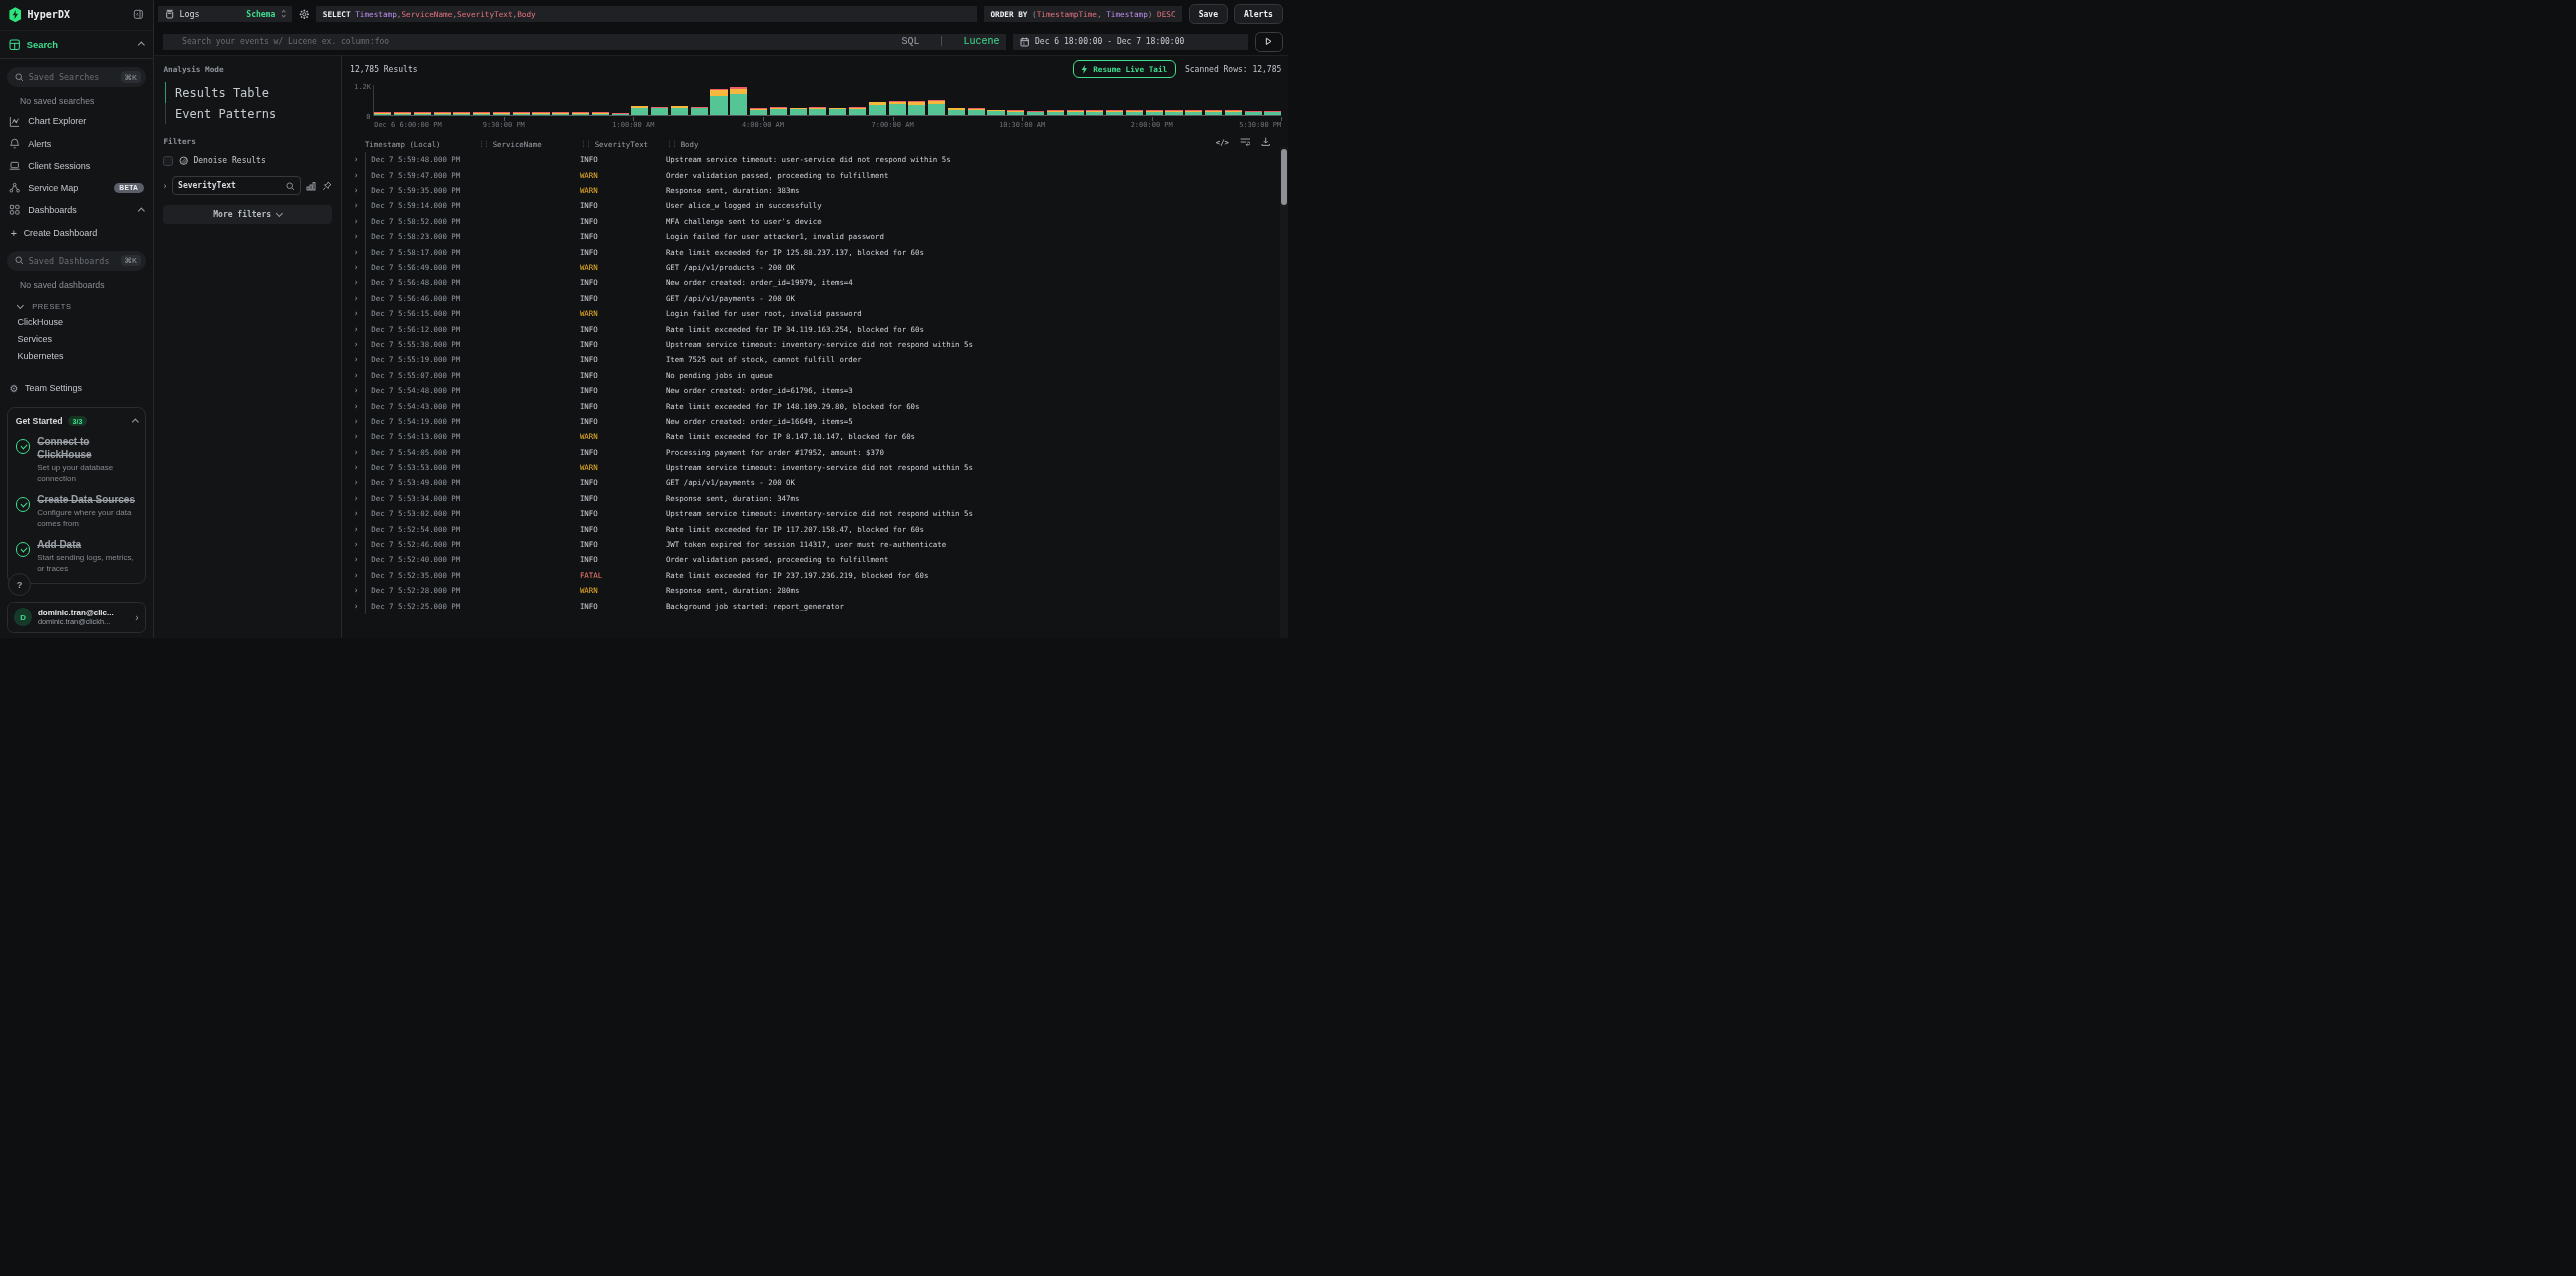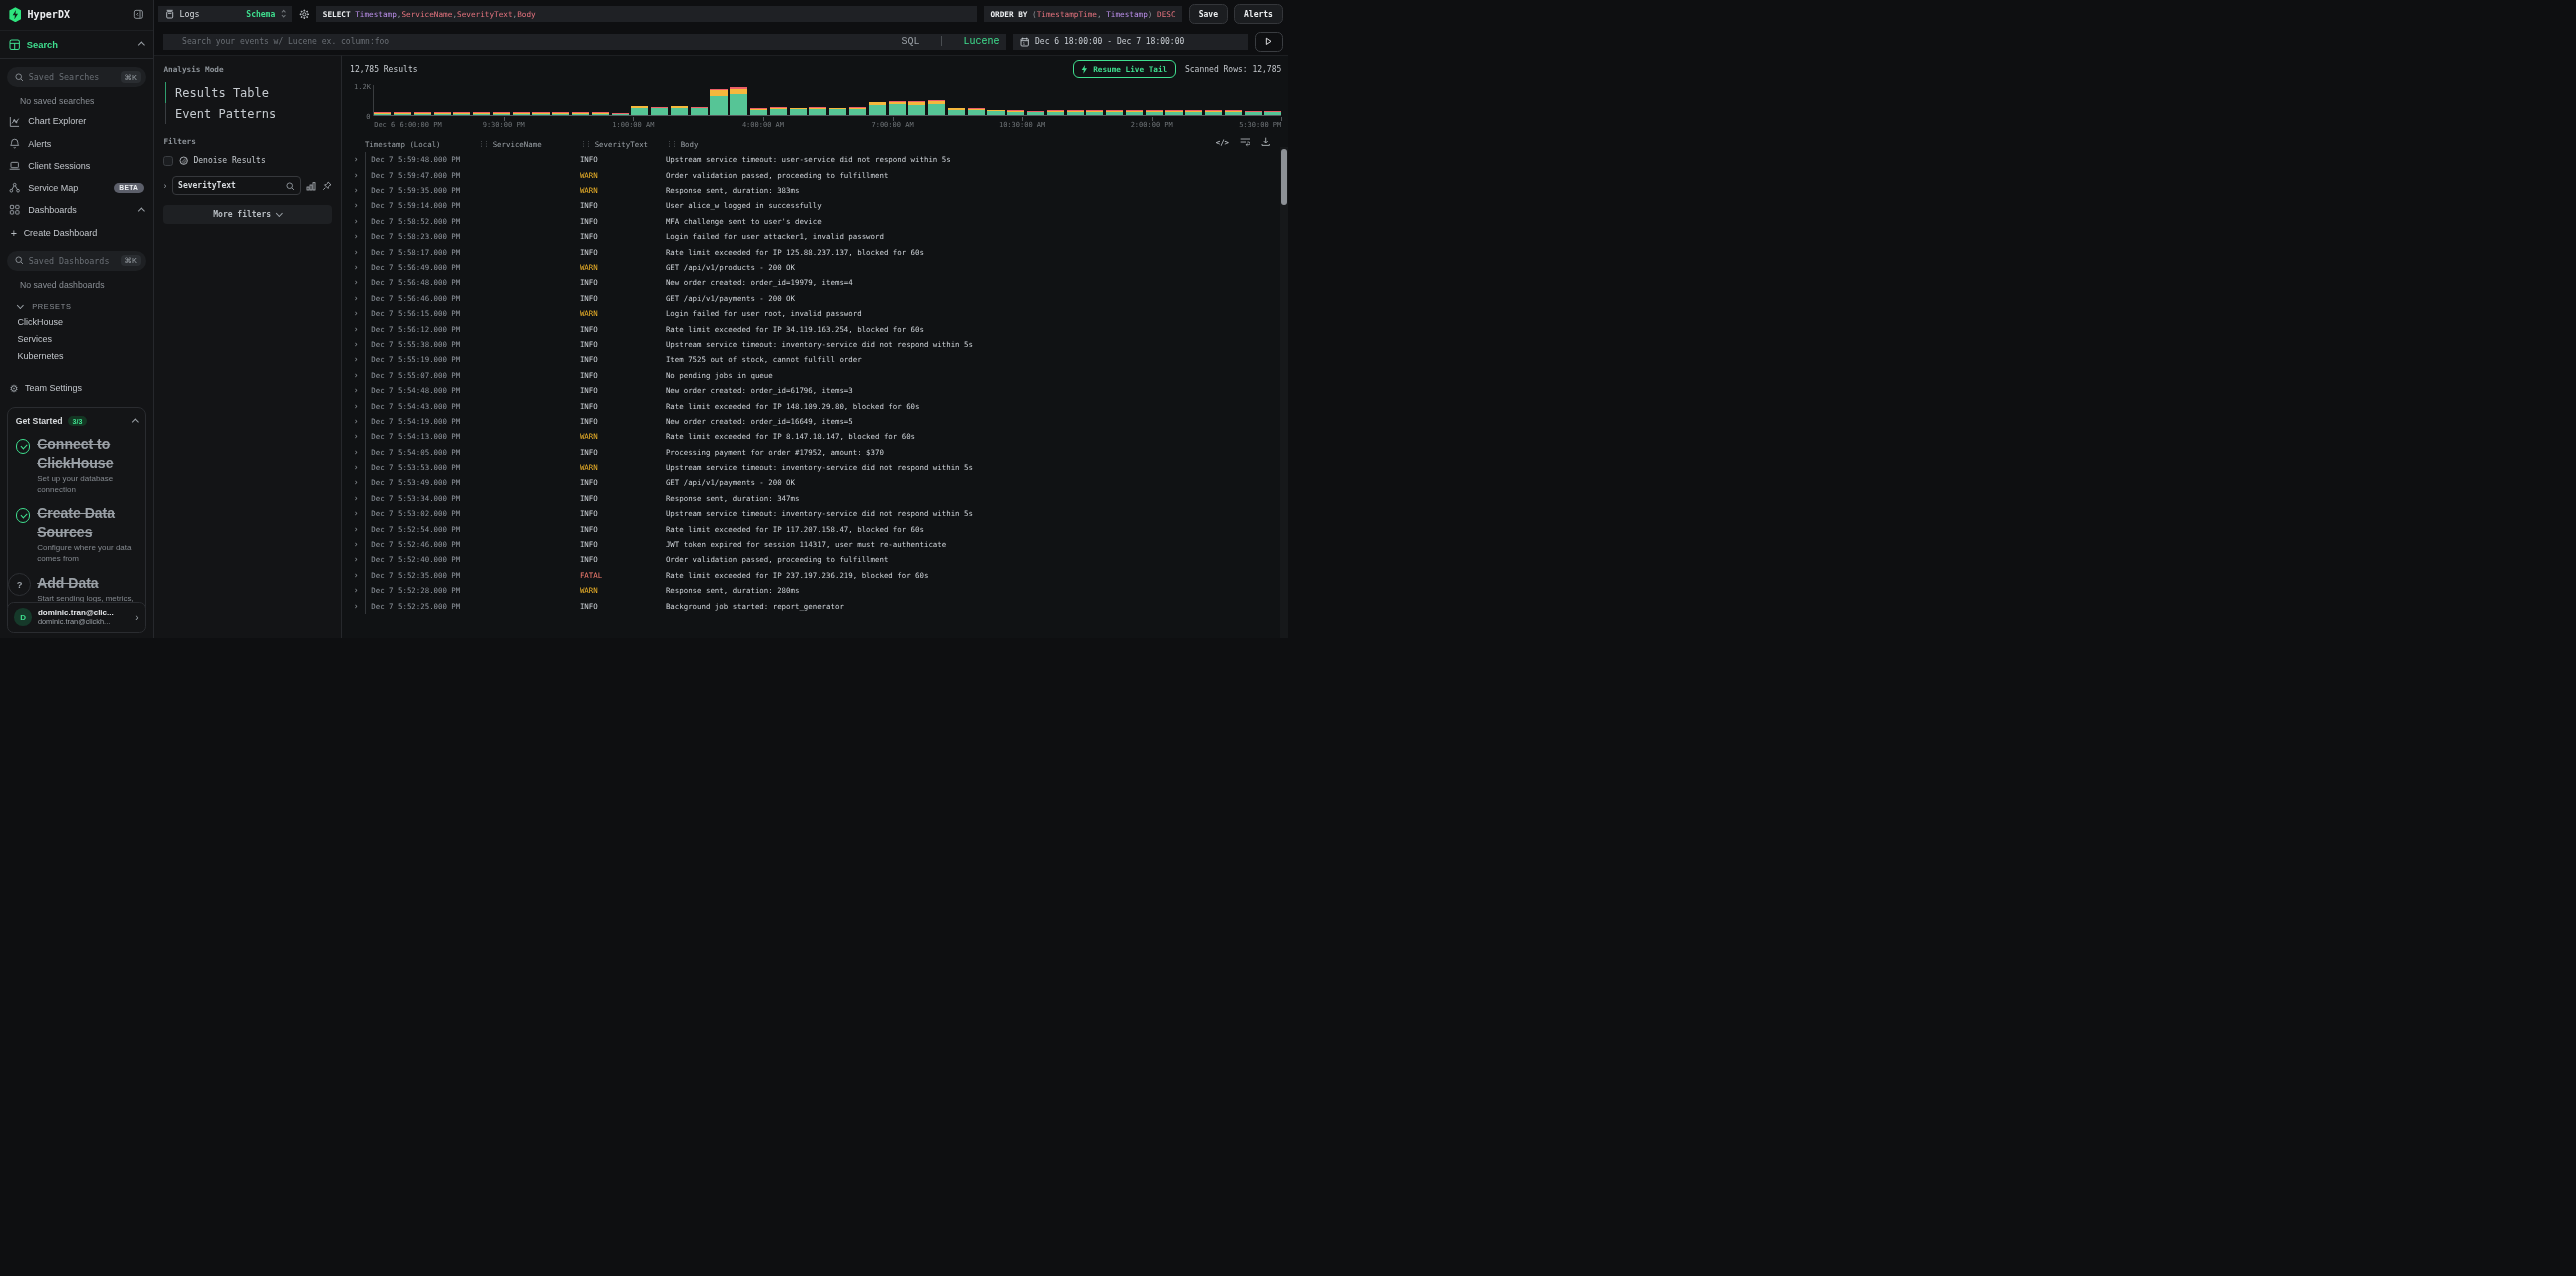--- a/index.html
+++ b/index.html
@@ -44,21 +44,21 @@
   .gear-glyph { color:#9aa0a6; font-size:10px; }
 
   .gs-card { margin:6.7px 6.7px 0 6.7px; border:0.7px solid #2a2c30; border-radius:8px; padding:8px; background:#141517; }
   .gs-head { display:flex; align-items:center; gap:5.4px; }
   .gs-title { color:#d7dadd; font-weight:bold; font-size:8.7px; }
   .gs-badge { background:#143623; color:#3fdf8f; font-size:7px; font-weight:bold; border-radius:6px; padding:1.3px 4.7px; }
   .gs-head .chev { margin-left:auto; }
   .gs-item { display:flex; gap:6.7px; margin-top:8.7px; }
   .gs-check { width:14.8px; height:14.8px; min-width:14.8px; border:1px solid #3fdf8f; border-radius:50%; position:relative; margin-top:4px; }
   .gs-check::after { content:""; position:absolute; left:4px; top:4px; width:4.7px; height:2.7px; border-left:1.1px solid #3fdf8f; border-bottom:1.1px solid #3fdf8f; transform:rotate(-45deg); }
-  .gs-item-title { color:#9aa0a6; font-size:14px; font-weight:bold; text-decoration:line-through; line-height:1.35; }
+  .gs-item-title { color:#9aa0a6; font-size:10px; font-weight:bold; text-decoration:line-through; line-height:1.35; }
   .gs-item-desc { color:#84898f; font-size:8px; line-height:1.35; margin-top:1.3px; }
 
   .help-circle { position:absolute; left:8px; bottom:42px; width:23px; height:23px; border:0.7px solid #2e3034; border-radius:50%; color:#9aa0a6; font-size:9.4px; font-weight:bold; display:flex; align-items:center; justify-content:center; background:#141517; }
   .user-card { position:absolute; left:6.7px; right:6.7px; bottom:5.4px; height:31px; border:0.7px solid #2a2c30; border-radius:6.7px; display:flex; align-items:center; gap:6px; padding:0 6.7px; background:#141517; }
   .avatar { width:17.5px; height:17.5px; min-width:17.5px; border-radius:50%; background:#16392a; color:#3fdf8f; font-size:8px; font-weight:bold; display:flex; align-items:center; justify-content:center; }
   .user-texts { min-width:0; flex:1; }
   .user-name { color:#e4e7ea; font-size:8px; font-weight:bold; white-space:nowrap; overflow:hidden; }
   .user-email { color:#9aa0a6; font-size:7.4px; white-space:nowrap; overflow:hidden; }
   .rchev { color:#9aa0a6; font-size:10px; }
 

